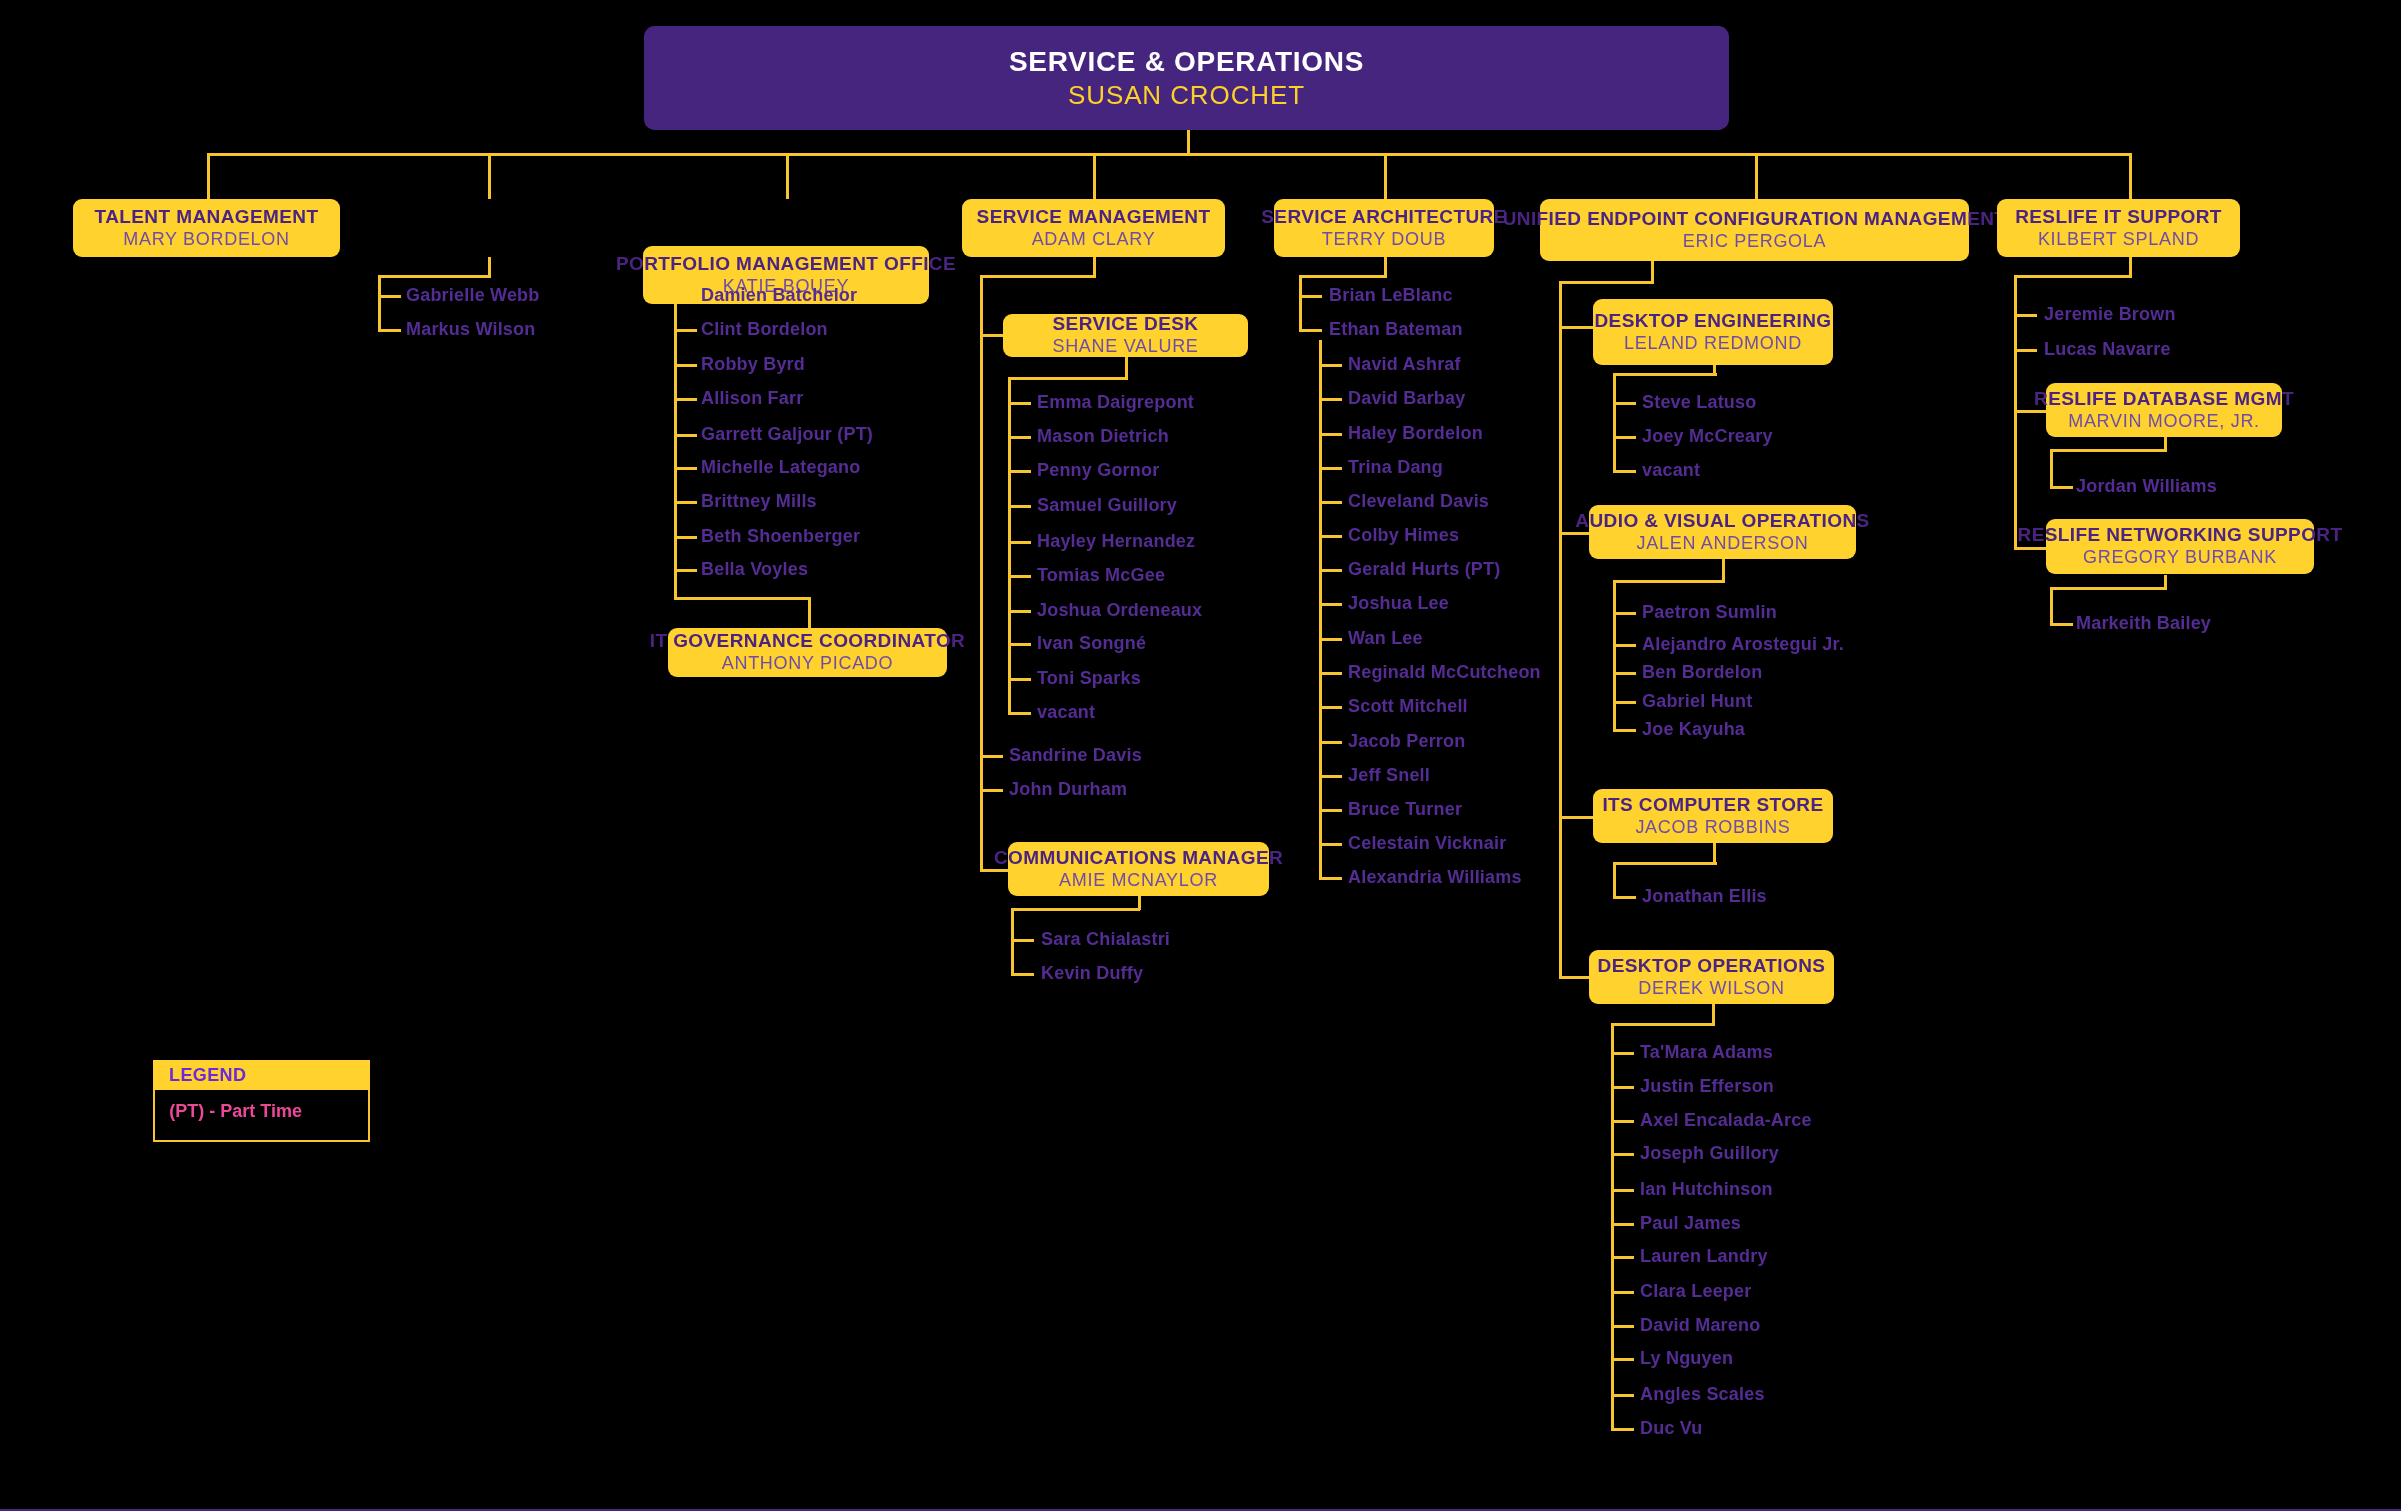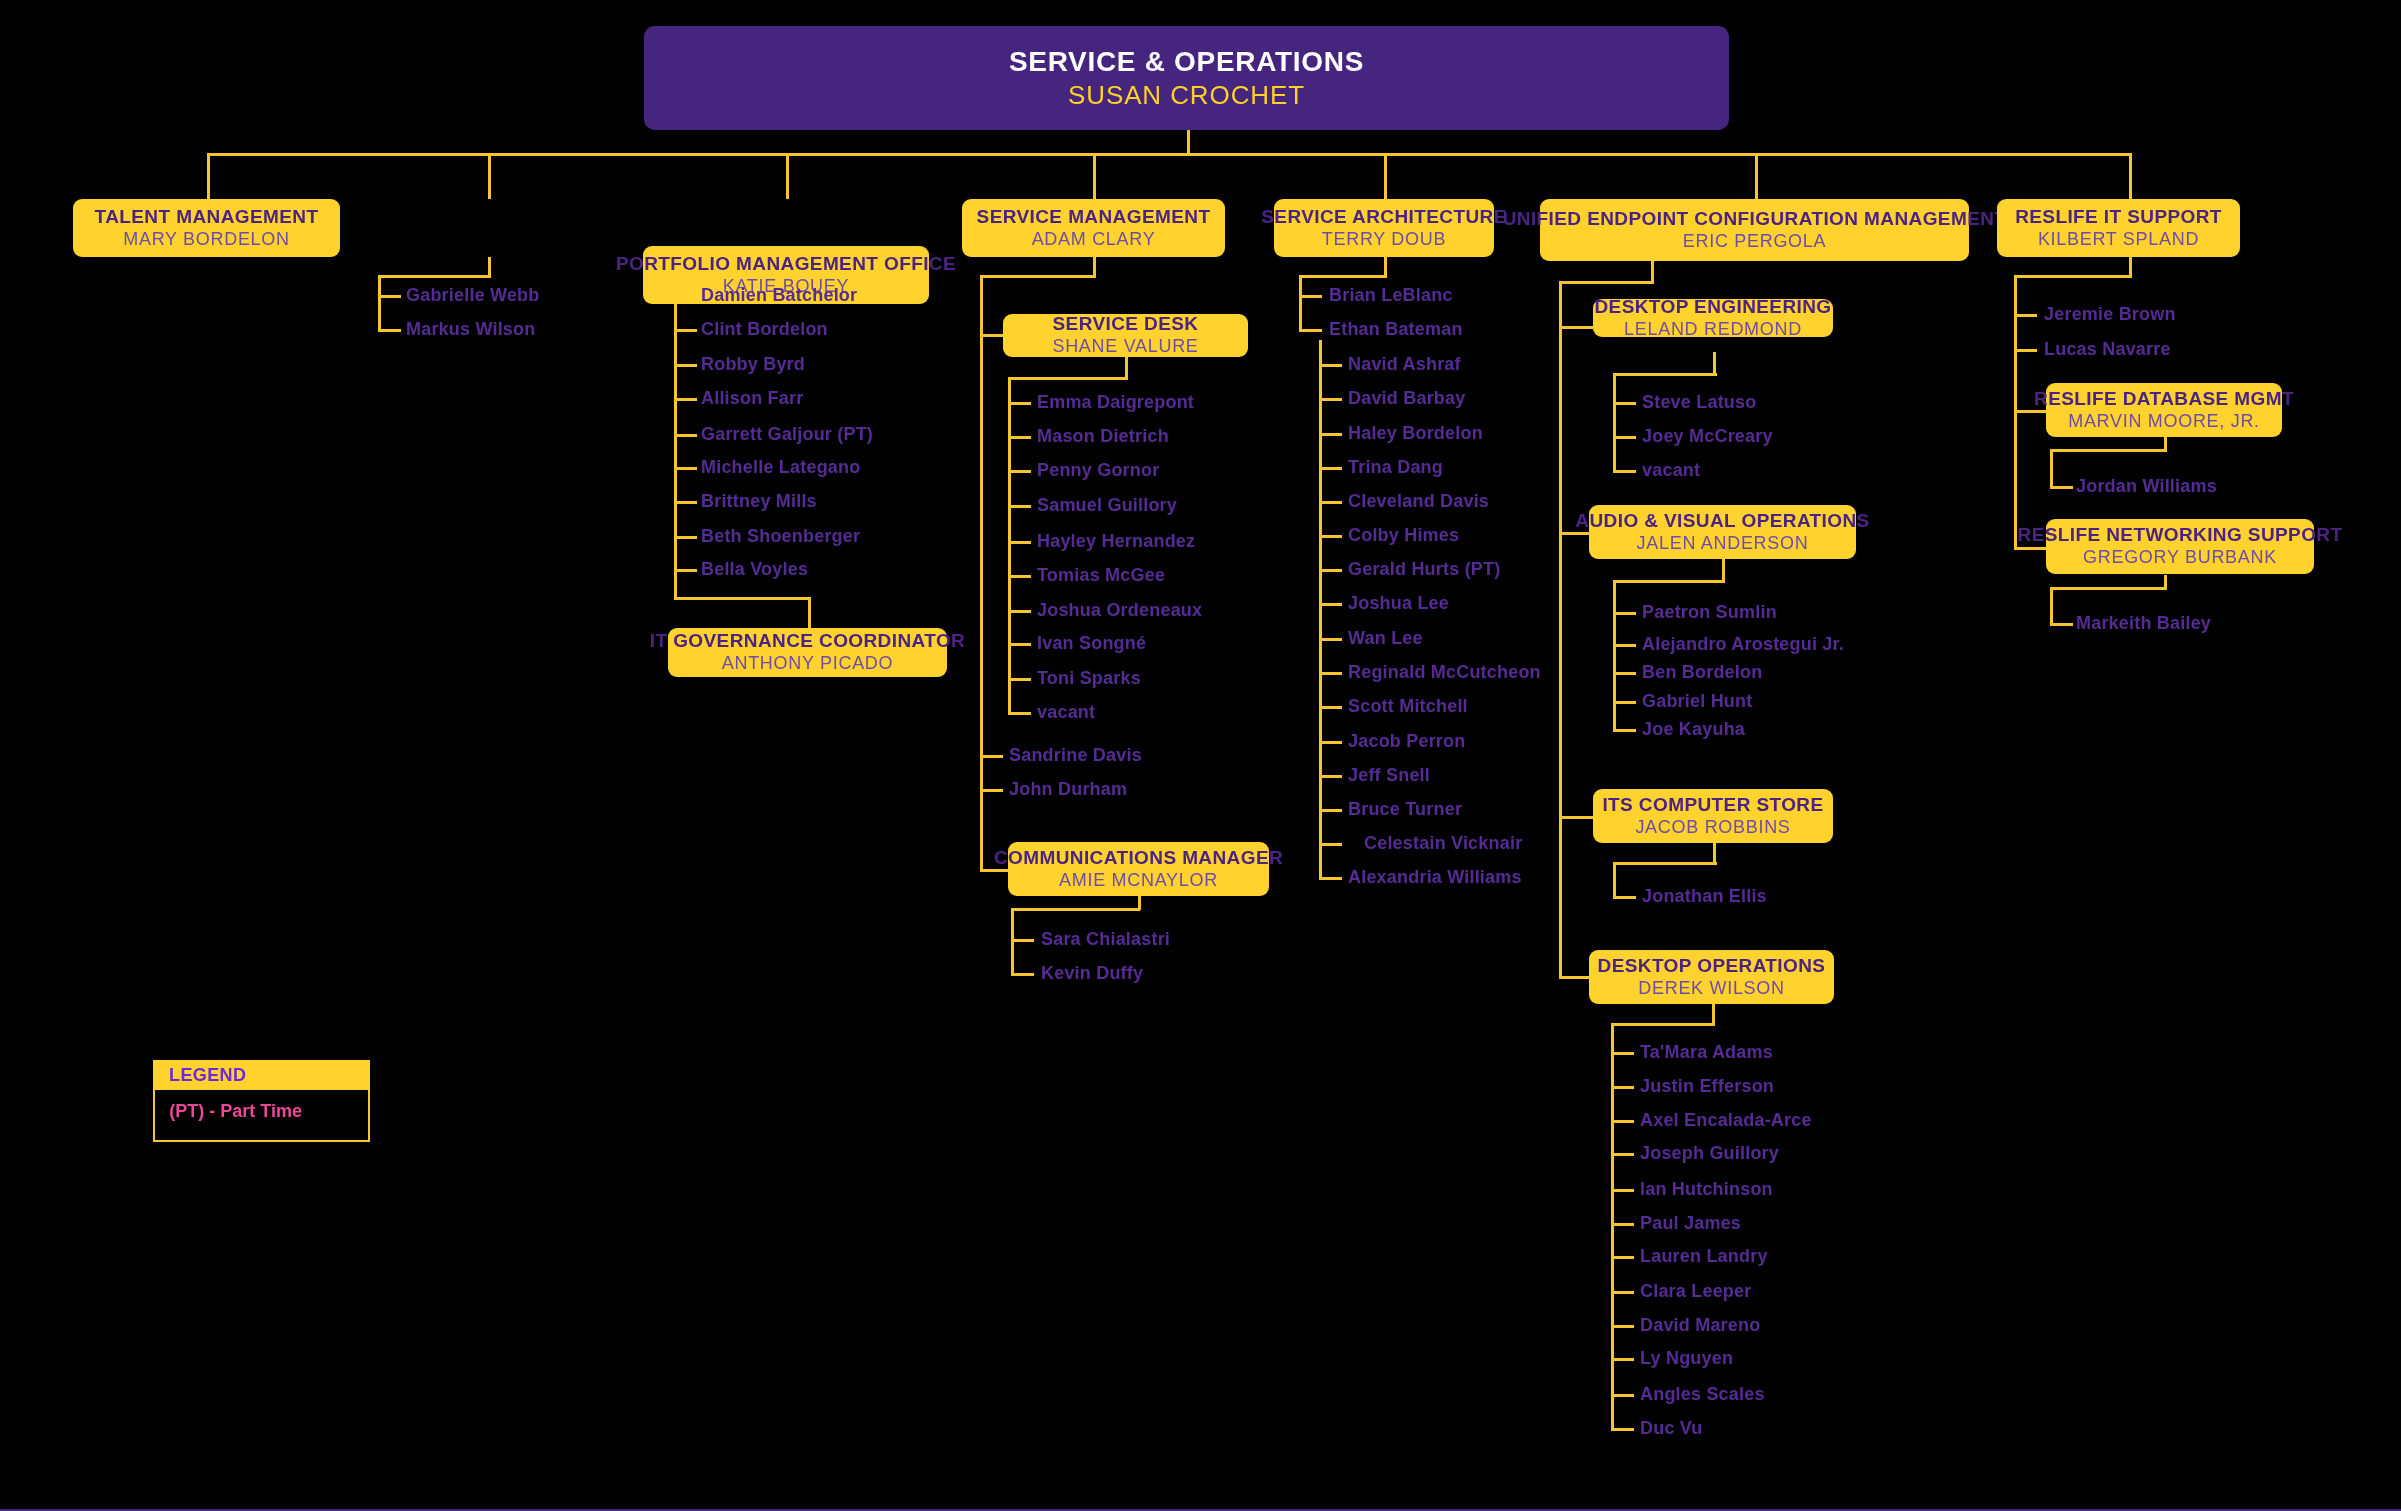--- a/index.html
+++ b/index.html
@@ -226,21 +226,21 @@
       <span class="p">SHANE VALURE</span>
     </div>
     <div class="box" style="left: 668px; top: 628px; width: 279px; height: 49px;">
       <span class="t">IT GOVERNANCE COORDINATOR</span>
       <span class="p">ANTHONY PICADO</span>
     </div>
     <div class="box" style="left: 1008px; top: 842px; width: 261px; height: 54px;">
       <span class="t">COMMUNICATIONS MANAGER</span>
       <span class="p">AMIE MCNAYLOR</span>
     </div>
-    <div class="box" style="left: 1593px; top: 299px; width: 240px; height: 38px;">
+    <div class="box" style="left: 1593px; top: 299px; width: 240px; height: 66px;">
       <span class="t">DESKTOP ENGINEERING</span>
       <span class="p">LELAND REDMOND</span>
     </div>
     <div class="box" style="left: 1589px; top: 505px; width: 267px; height: 54px;">
       <span class="t">AUDIO &amp; VISUAL OPERATIONS</span>
       <span class="p">JALEN ANDERSON</span>
     </div>
     <div class="box" style="left: 1593px; top: 789px; width: 240px; height: 54px;">
       <span class="t">ITS COMPUTER STORE</span>
       <span class="p">JACOB ROBBINS</span>
@@ -291,21 +291,21 @@
     <div class="person" style="left: 1348px; top: 501px;">Cleveland Davis</div>
     <div class="person" style="left: 1348px; top: 535px;">Colby Himes</div>
     <div class="person" style="left: 1348px; top: 569px;">Gerald Hurts (PT)</div>
     <div class="person" style="left: 1348px; top: 603px;">Joshua Lee</div>
     <div class="person" style="left: 1348px; top: 638px;">Wan Lee</div>
     <div class="person" style="left: 1348px; top: 672px;">Reginald McCutcheon</div>
     <div class="person" style="left: 1348px; top: 706px;">Scott Mitchell</div>
     <div class="person" style="left: 1348px; top: 741px;">Jacob Perron</div>
     <div class="person" style="left: 1348px; top: 775px; text-align: center;">Jeff Snell</div>
     <div class="person" style="left: 1348px; top: 809px;">Bruce Turner</div>
-    <div class="person" style="left: 1348px; top: 843px; margin-left: 16px;">Celestain Vicknair</div>
+    <div class="person" style="left: 1348px; top: 843px;">Celestain Vicknair</div>
     <div class="person" style="left: 1348px; top: 877px;">Alexandria Williams</div>
     <div class="person" style="left: 1642px; top: 402px;">Steve Latuso</div>
     <div class="person" style="left: 1642px; top: 436px;">Joey McCreary</div>
     <div class="person" style="left: 1642px; top: 470px;">vacant</div>
     <div class="person" style="left: 1642px; top: 612px;">Paetron Sumlin</div>
     <div class="person" style="left: 1642px; top: 644px;">Alejandro Arostegui Jr.</div>
     <div class="person" style="left: 1642px; top: 672px;">Ben Bordelon</div>
     <div class="person" style="left: 1642px; top: 701px;">Gabriel Hunt</div>
     <div class="person" style="left: 1642px; top: 729px;">Joe Kayuha</div>
     <div class="person" style="left: 1642px; top: 896px;">Jonathan Ellis</div>

